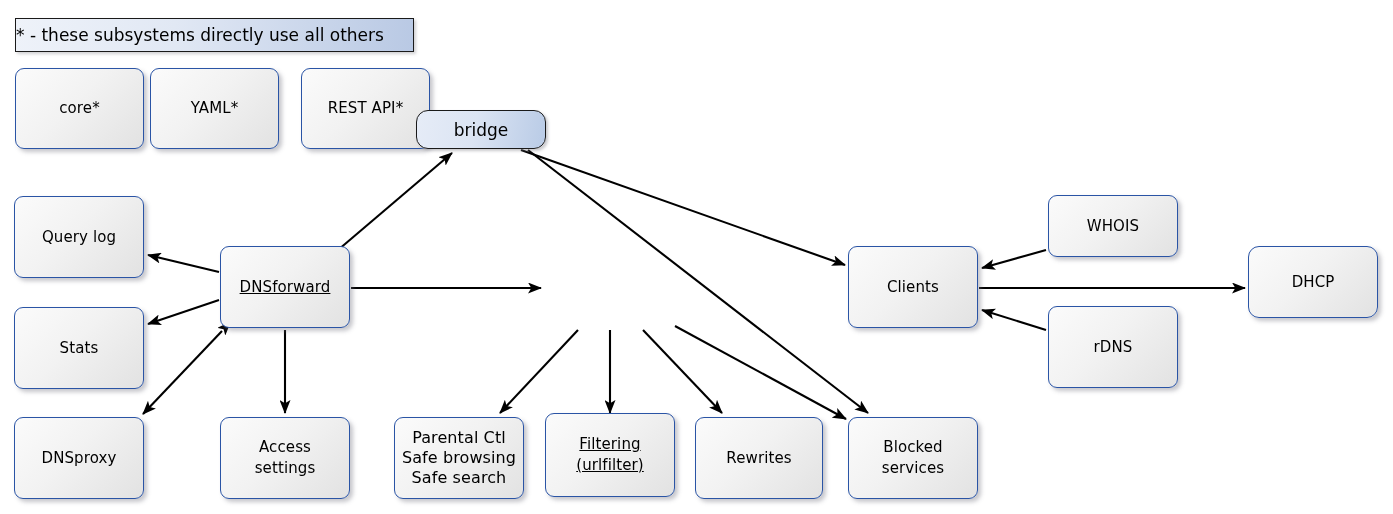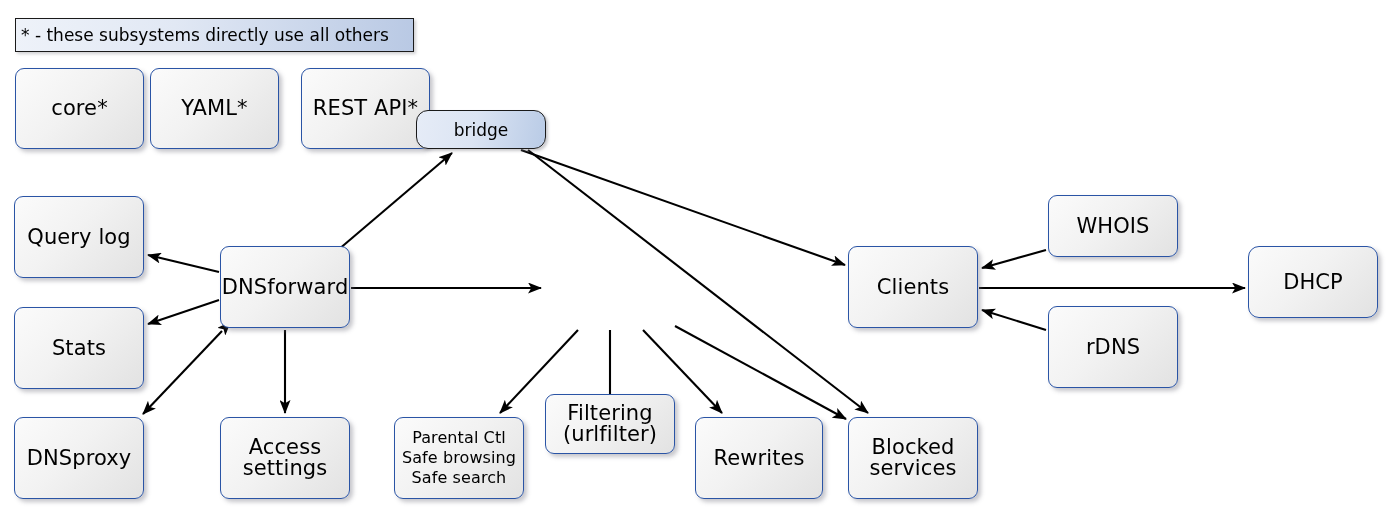--- a/index.html
+++ b/index.html
@@ -30,21 +30,21 @@
     box-sizing: border-box;
     display: flex;
     align-items: center;
     justify-content: center;
     text-align: center;
     border: 1.6px solid #2a54a5;
     border-radius: 9px;
     background: linear-gradient(135deg, #fbfbfb 0%, #f2f2f2 45%, #e2e2e2 100%);
     box-shadow: 3px 3px 4px rgba(120,120,130,0.42);
     color: #000000;
-    font-size: 21px;
+    font-size: 15px;
     line-height: 21px;
     z-index: 2;
     white-space: pre-line;
     letter-spacing: 0.1px;
   }
   .node.small-text {
     font-size: 16px;
     line-height: 20px;
   }
   .node-bridge {
@@ -65,21 +65,20 @@
     position: absolute;
     box-sizing: border-box;
     display: flex;
     align-items: center;
     border: 1.6px solid #1a1a1a;
     border-radius: 0;
     background: linear-gradient(95deg, #eef2f9 0%, #e1e8f4 40%, #b9c9e4 100%);
     box-shadow: 2px 2px 3px rgba(120,120,130,0.35);
     color: #000000;
     font-size: 17px;
-    padding-left: 5px;
     z-index: 3;
   }
 </style>
 </head>
 <body>
 
 <div id="canvas">
 
   <svg id="edges" viewBox="0 0 1393 514">
     <defs>
@@ -147,37 +146,37 @@
   </div>
 
   <div class="node" style="left:14px; top:307px; width:130px; height:82px;">
     <span>Stats</span>
   </div>
 
   <div class="node" style="left:14px; top:417px; width:130px; height:82px;">
     <span>DNSproxy</span>
   </div>
 
-  <div class="node" style="left:220px; top:246px; width:130px; height:82px;">
+  <div class="node" style="left:220px; top:246px; width:130px; height:82px;text-decoration:underline;">
     <span>DNSforward</span>
   </div>
 
   <div class="node" style="left:220px; top:417px; width:130px; height:82px;">
     <span>Access
 settings</span>
   </div>
 
 
   <div class="node small-text" style="left:394px; top:417px; width:130px; height:82px;">
     <span>Parental Ctl
 Safe browsing
 Safe search</span>
   </div>
 
-  <div class="node" style="left:545px; top:394px; width:130px; height:60px;">
+  <div class="node" style="left:545px; top:413px; width:130px; height:84px;text-decoration:underline;">
     <span>Filtering
 (urlfilter)</span>
   </div>
 
   <div class="node" style="left:695px; top:417px; width:128px; height:82px;">
     <span>Rewrites</span>
   </div>
 
   <div class="node" style="left:848px; top:417px; width:130px; height:82px;">
     <span>Blocked

